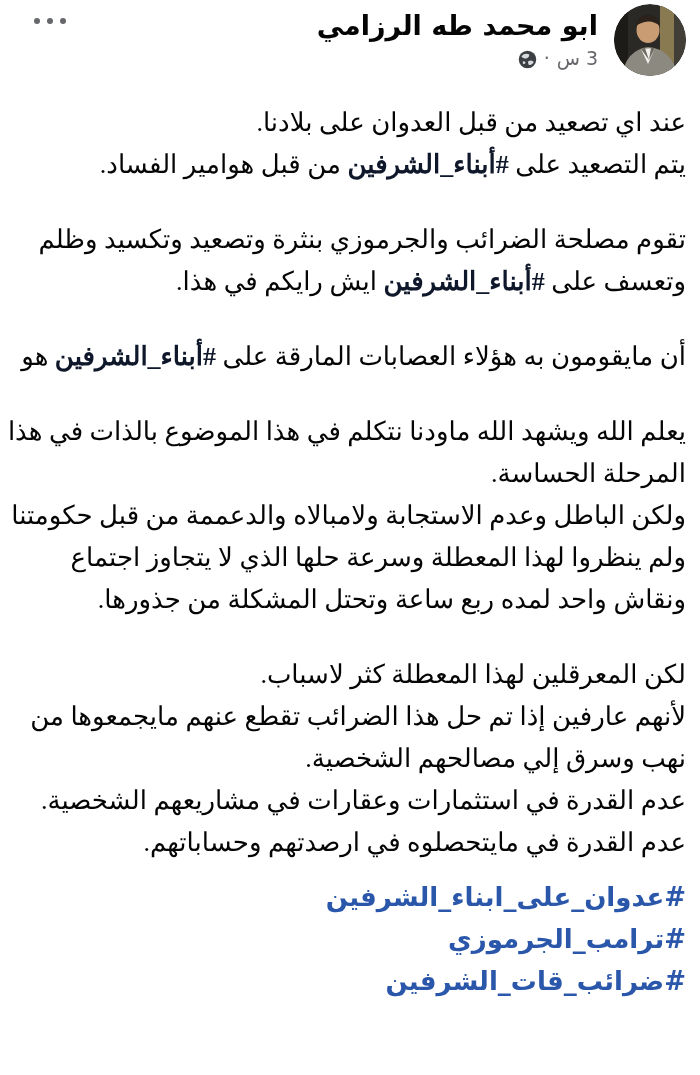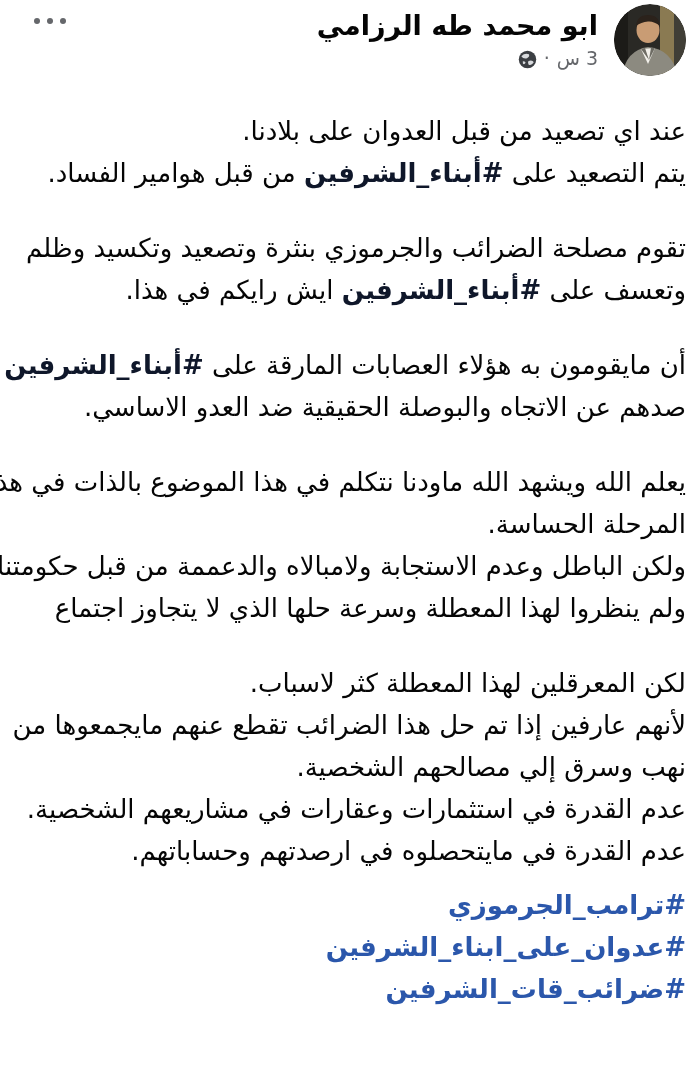--- a/index.html
+++ b/index.html
@@ -37,21 +37,21 @@
     padding:10px 4px;margin-top:4px;display:flex;align-items:center;gap:7px;
   }
   .more-btn i{
     width:6px;height:6px;border-radius:50%;background:#65676b;display:block;
   }
   
   .post-body{
     padding:14px 14px 0 10px;
     font-size:26px;line-height:42px;text-align:right;color:#050505;
   }
-  .paragraph{margin:12px 0 33px 0;}
+  .paragraph{margin:4px 0 33px 0;font-family:Liberation Serif, serif;}
   .paragraph:last-of-type{margin-bottom:0;}
   .line{white-space:nowrap;}
   .tag{color:#0f172a;font-weight:bold;}
   .footer-hashtags{
     padding:12px 14px 0 10px;
     font-size:26px;line-height:42px;text-align:right;
   }
   .footer-tag{color:#2b57ab;font-weight:bold;}
 </style>
 </head>
@@ -110,34 +110,34 @@
     <div class="paragraph">
       <div class="line"><span>عند اي تصعيد من قبل العدوان على بلادنا.</span></div>
       <div class="line"><span>يتم التصعيد على </span><span class="tag">#أبناء_الشرفين</span><span> من قبل هوامير الفساد.</span></div>
     </div>
     <div class="paragraph">
       <div class="line"><span>تقوم مصلحة الضرائب والجرموزي بنثرة وتصعيد وتكسيد وظلم</span></div>
       <div class="line"><span>وتعسف على </span><span class="tag">#أبناء_الشرفين</span><span> ايش رايكم في هذا.</span></div>
     </div>
     <div class="paragraph">
       <div class="line"><span>أن مايقومون به هؤلاء العصابات المارقة على </span><span class="tag">#أبناء_الشرفين</span><span> هو</span></div>
-      <div class="line"><span>صدهم عن الاتجاه والبوصلة الحقيقية ضد العدو الاساسي.</span></div>
     </div>
     <div class="paragraph">
       <div class="line"><span>يعلم الله ويشهد الله ماودنا نتكلم في هذا الموضوع بالذات في هذا</span></div>
       <div class="line"><span>المرحلة الحساسة.</span></div>
       <div class="line"><span>ولكن الباطل وعدم الاستجابة ولامبالاه والدعممة من قبل حكومتنا</span></div>
       <div class="line"><span>ولم ينظروا لهذا المعطلة وسرعة حلها الذي لا يتجاوز اجتماع</span></div>
+      <div class="line"><span>ونقاش واحد لمده ربع ساعة وتحتل المشكلة من جذورها.</span></div>
     </div>
     <div class="paragraph">
       <div class="line"><span>لكن المعرقلين لهذا المعطلة كثر لاسباب.</span></div>
       <div class="line"><span>لأنهم عارفين إذا تم حل هذا الضرائب تقطع عنهم مايجمعوها من</span></div>
       <div class="line"><span>نهب وسرق إلي مصالحهم الشخصية.</span></div>
       <div class="line"><span>عدم القدرة في استثمارات وعقارات في مشاريعهم الشخصية.</span></div>
       <div class="line"><span>عدم القدرة في مايتحصلوه في ارصدتهم وحساباتهم.</span></div>
     </div>
   </div>
 
 <div class="footer-hashtags">
+    <div class="line"><span class="footer-tag">#عدوان_على_ابناء_الشرفين</span></div>
     <div class="line"><span class="footer-tag">#ترامب_الجرموزي</span></div>
-    <div class="line"><span class="footer-tag">#عدوان_على_ابناء_الشرفين</span></div>
     <div class="line"><span class="footer-tag">#ضرائب_قات_الشرفين</span></div>
   </div>
 
 </body></html>

